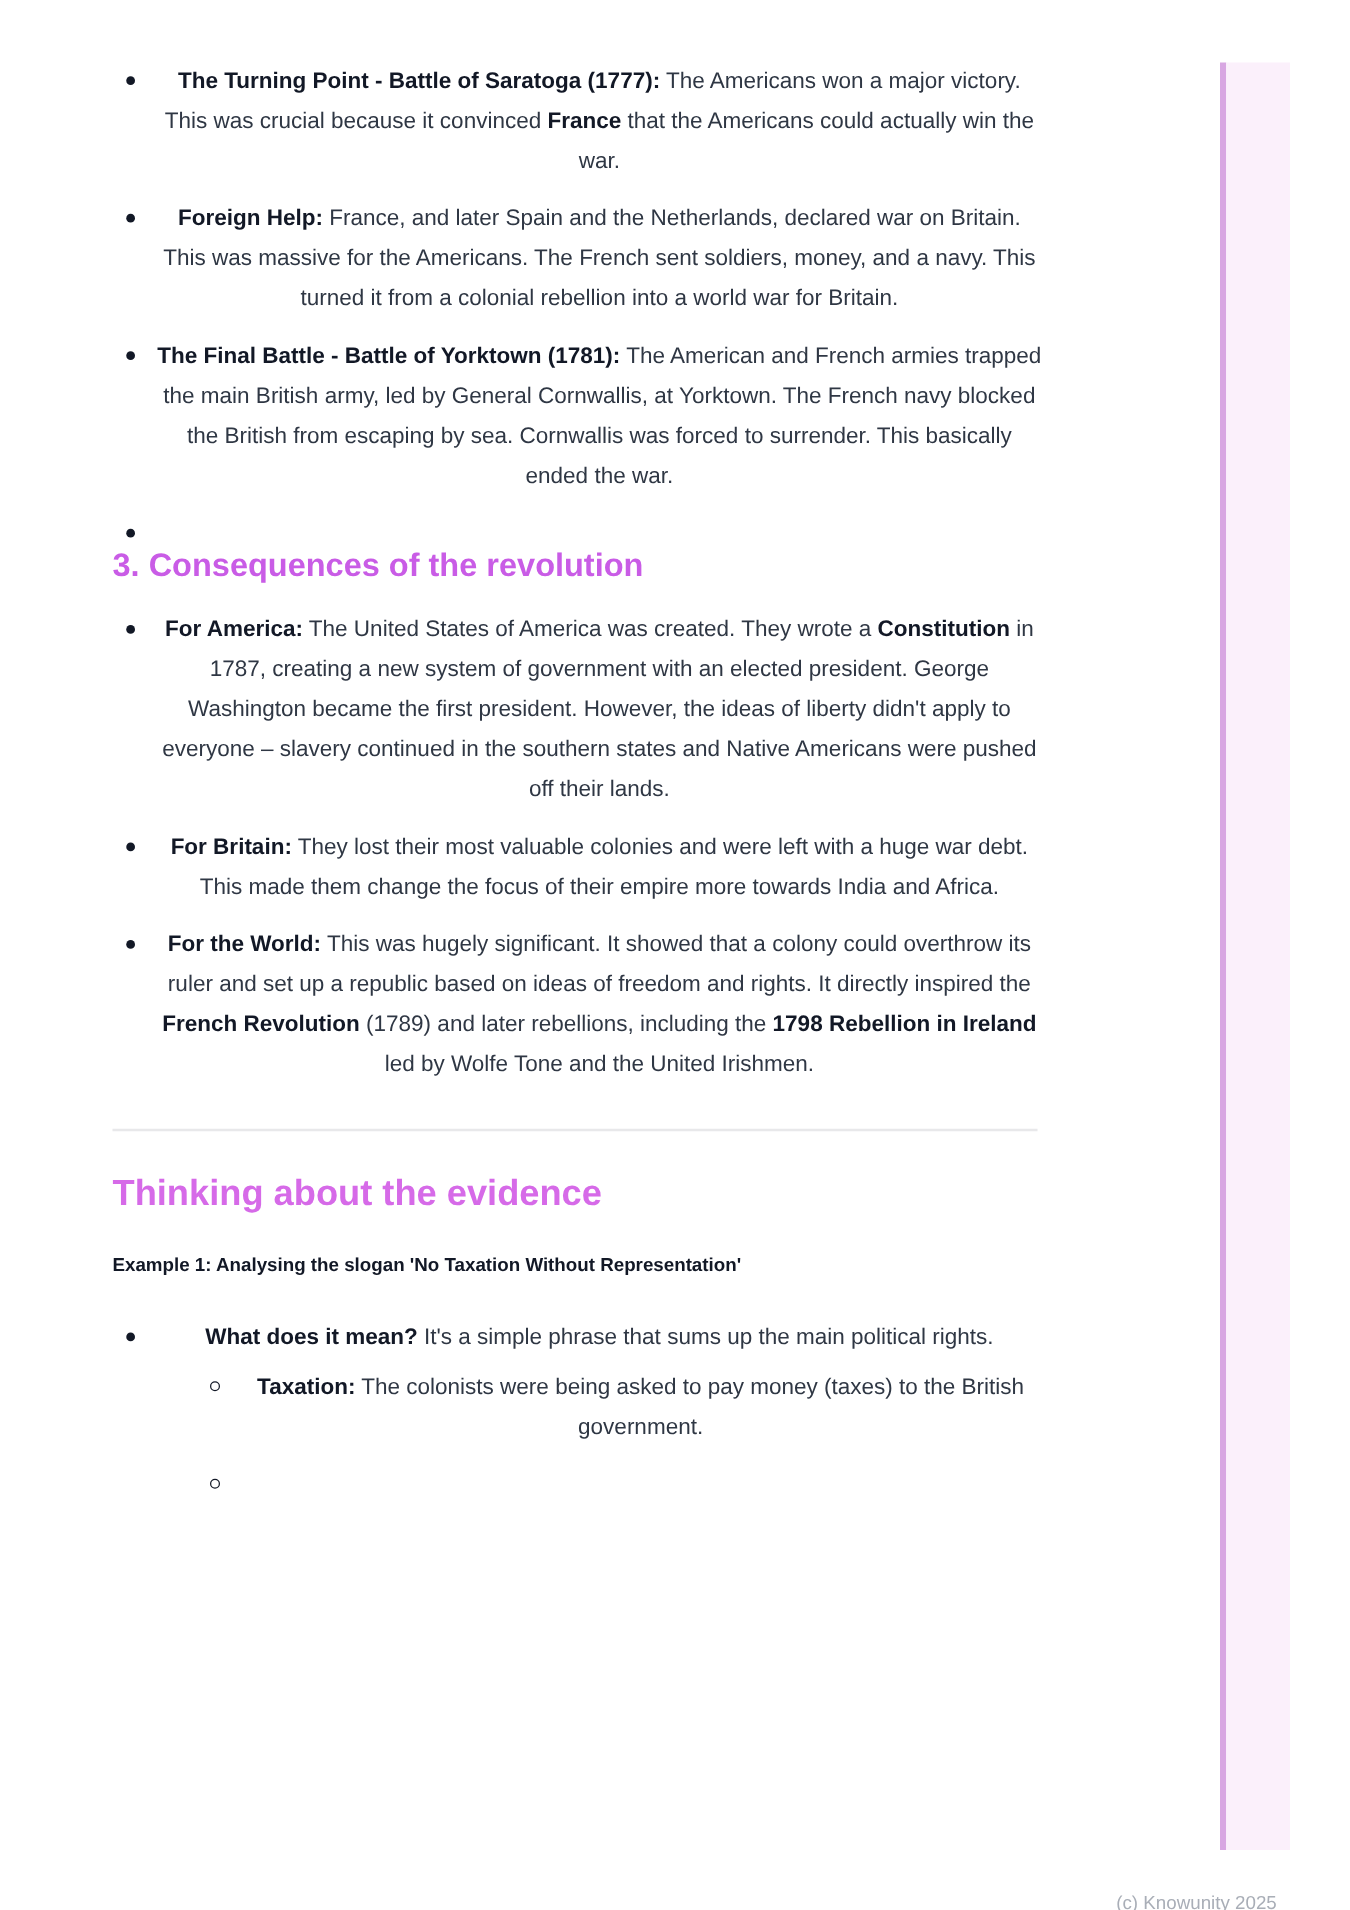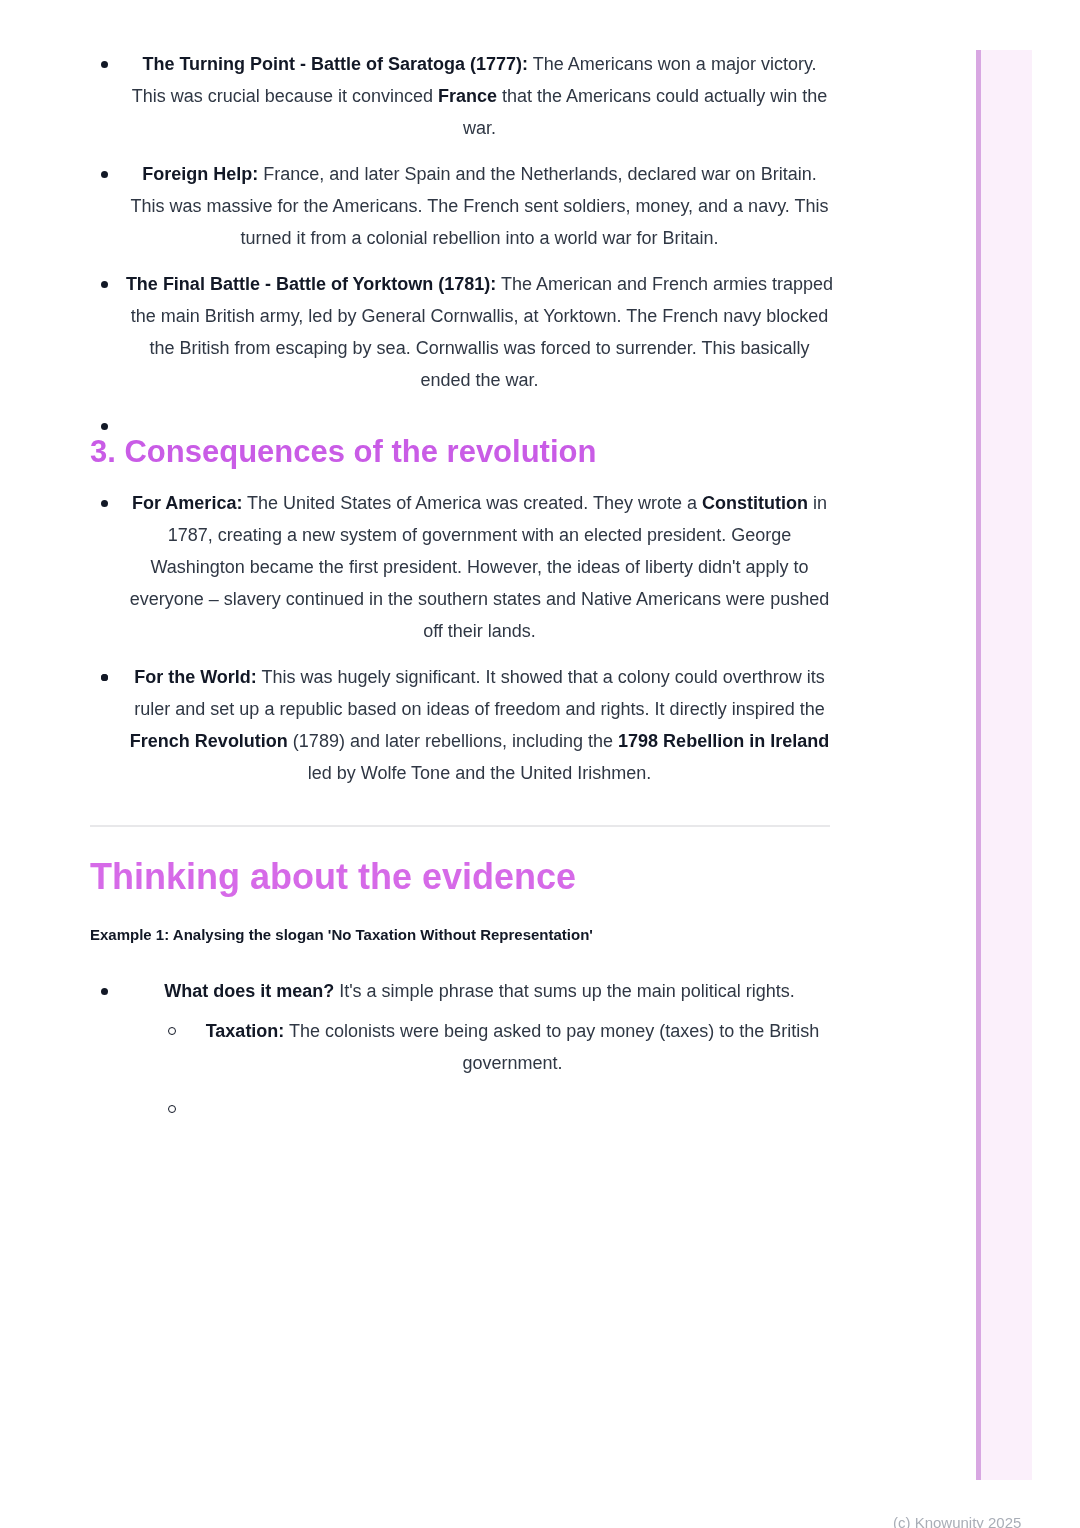--- a/index.html
+++ b/index.html
@@ -53,26 +53,26 @@
     border: 1.8px solid var(--bold-text, #121826);
   }
   .li b, .heading-example b { color: var(--bold-text, #121826); font-weight: 700; }
 
   .sublist { margin-top: 8px; margin-left: 34px; }
   .sublist .li { padding-left: 32px; margin-bottom: 14px; }
   .sublist .li .ring { left: 10px; }
 
   .h2-pink {
     color: var(--heading-accent, #c95ce6);
-    font-size: 31px; line-height: 32px; font-weight: 600;
+    font-size: 26px; line-height: 32px; font-weight: 600;
     margin: 40px 0 19px 0;
   }
   .h1-pink {
     color: var(--title-accent, #d66ae8);
-    font-size: 36px; line-height: 36px; font-weight: 700;
+    font-size: 29px; line-height: 36px; font-weight: 700;
     margin: 32px 0 26px 0;
   }
   .heading-example {
     font-size: 15px; line-height: 28px; font-weight: 700;
     color: var(--bold-text, #121826);
     margin: 0 0 26px 0;
   }
   .divider {
     width: 740px; height: 2px;
     background: var(--divider, #e8e8ea);
@@ -116,20 +116,21 @@
 
   <h2 class="h2-pink">3. Consequences of the revolution</h2>
 
   <div>
     <div class="li">
       <span class="dot"></span>
       <span><b>For America:</b><span> The United States of America was created. They wrote a </span><b>Constitution</b><span> in 1787, creating a new system of government with an elected president. George Washington became the first president. However, the ideas of liberty didn't apply to everyone – slavery continued in the southern states and Native Americans were pushed off their lands.</span></span>
     </div>
     <div class="li">
       <span class="dot"></span>
+      <span><b>For Britain:</b><span> They lost their most valuable colonies and were left with a huge war debt. This made them change the focus of their empire more towards India and Africa.</span></span>
     </div>
     <div class="li">
       <span class="dot"></span>
       <span><b>For the World:</b><span> This was hugely significant. It showed that a colony could overthrow its ruler and set up a republic based on ideas of freedom and rights. It directly inspired the </span><b>French Revolution</b><span> (1789) and later rebellions, including the </span><b>1798 Rebellion in Ireland</b><span> led by Wolfe Tone and the United Irishmen.</span></span>
     </div>
   </div>
 
   <hr class="divider">
 
   <h1 class="h1-pink">Thinking about the evidence</h1>

